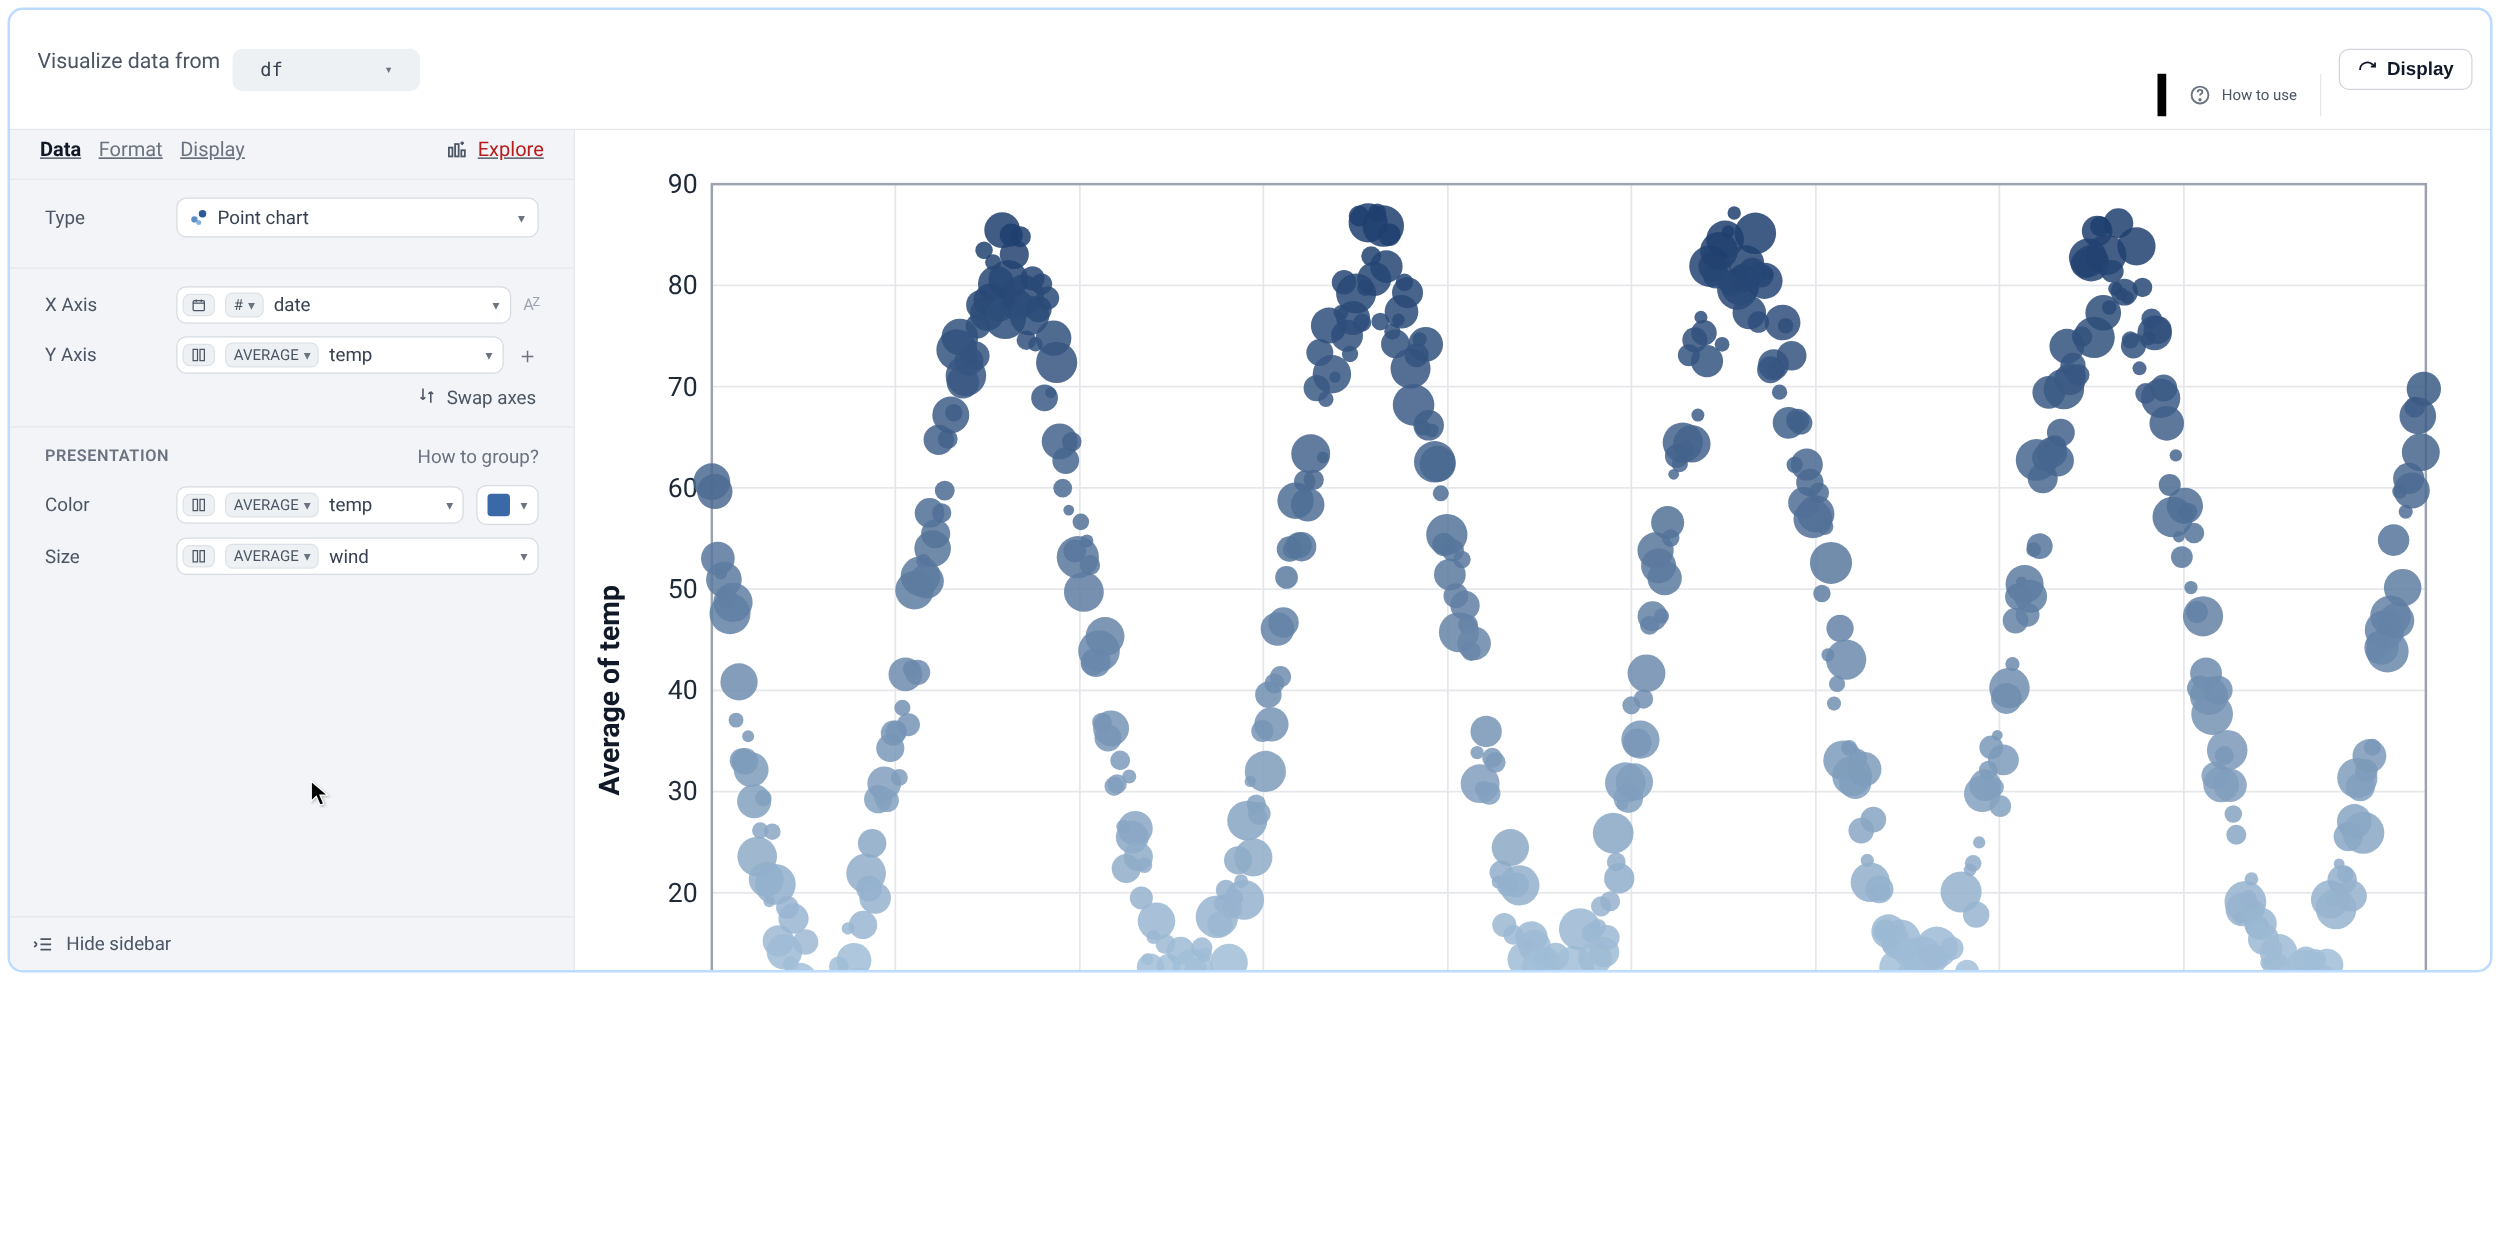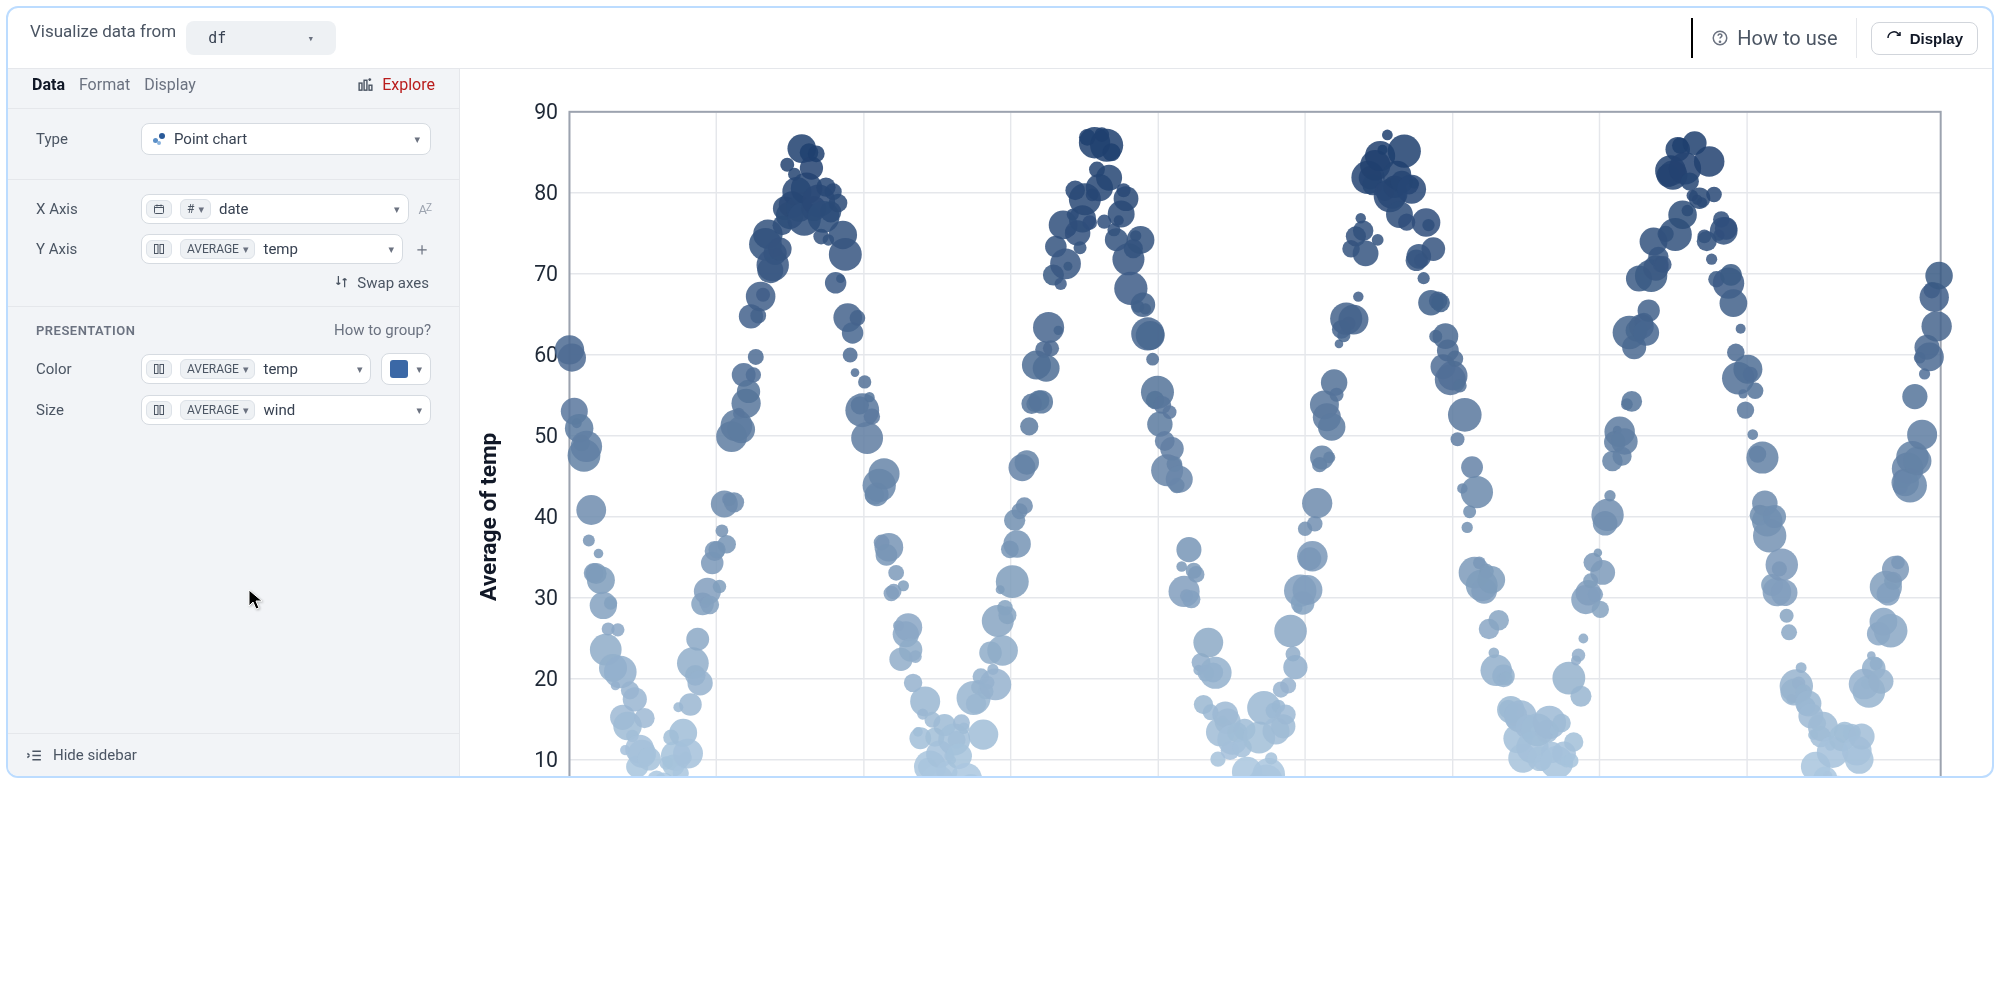--- a/index.html
+++ b/index.html
@@ -36,36 +36,37 @@
   width: 150px;
   color: #374151;
   font-family: ui-monospace,SFMono-Regular,Menlo,monospace;
   font-size:15px;
   cursor: pointer;
 }
 .topbar-right { display:flex; align-items:center; gap:0; }
 .howto {
   display:flex; align-items:center; gap:8px;
   padding: 8px 18px; color:#4b5563; cursor:pointer;
-  border-left:2px solid #000000; border-right:1px solid #e5e7eb;
-  font-size:20px;
+  border-left:7px solid #000000; border-right:1px solid #e5e7eb;
+  font-size:12px;
+  margin-top:41px;
 }
 .refresh-btn {
   margin-left:14px;
   display:flex; align-items:center; gap:8px;
   border:1px solid #d1d5db; border-radius:8px;
   padding:7px 14px; font-weight:700; font-size:15px;
   background:#fff; cursor:pointer; color:#111827;
 }
 .body { display:flex; flex:1; min-height:0; }
 .sidebar {
   width: 452px; background:#f2f4f7; border-right:1px solid #e5e7eb;
   display:flex; flex-direction:column;
 }
-.tabs-row { display:flex; align-items:flex-start; justify-content:space-between; padding: 6px 24px 14px 24px;}
+.tabs-row { display:flex; align-items:flex-start; justify-content:space-between; padding: 6px 24px 14px 24px; text-decoration: underline;}
 .tabs { display:flex; gap:14px; font-size:16px; }
 .tab { color:#6b7280; cursor:pointer; }
 .tab.active { color:#111827; font-weight:700; }
 .explore { display:flex; align-items:center; gap:8px; color:#b91c1c; cursor:pointer; font-size:16px;}
 .section { border-top:1px solid #e5e7eb; padding: 14px 28px; }
 .row { display:flex; align-items:center; gap:10px; margin-bottom:10px; }
 .row-label { width:95px; color:#4b5563; font-size:15px; }
 .select {
   display:flex; align-items:center; gap:8px;
   background:#fff; border:1px solid #d6dbe1; border-radius:8px;

